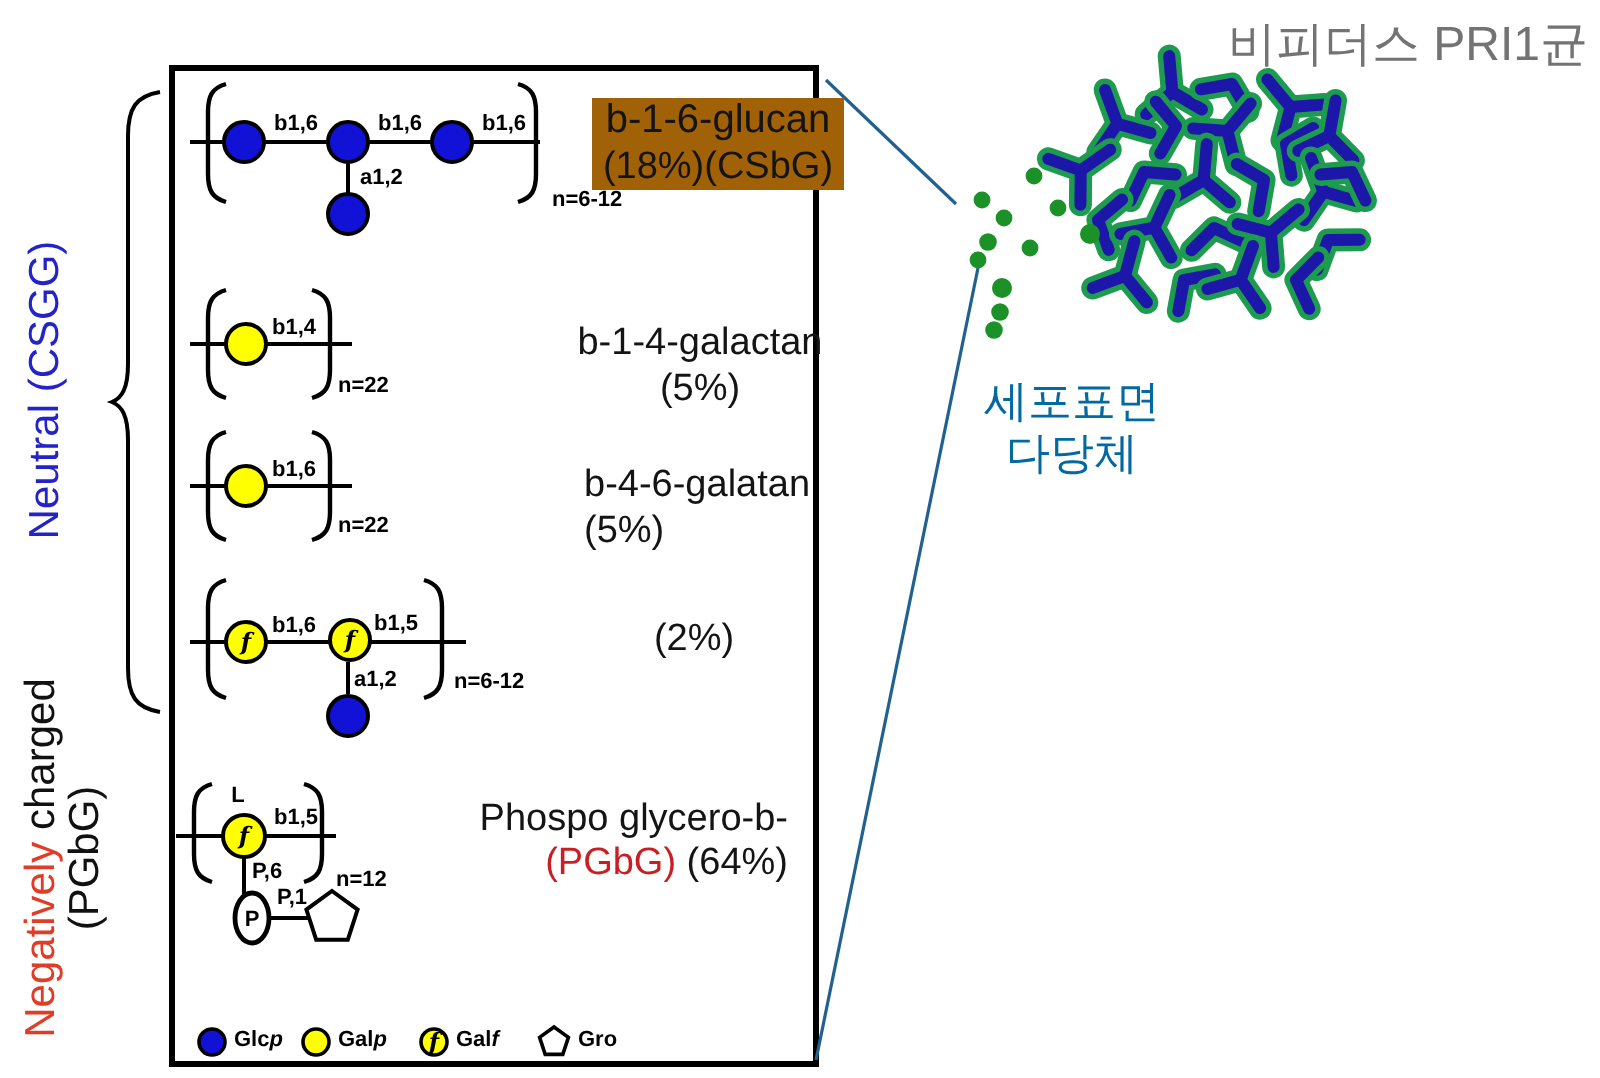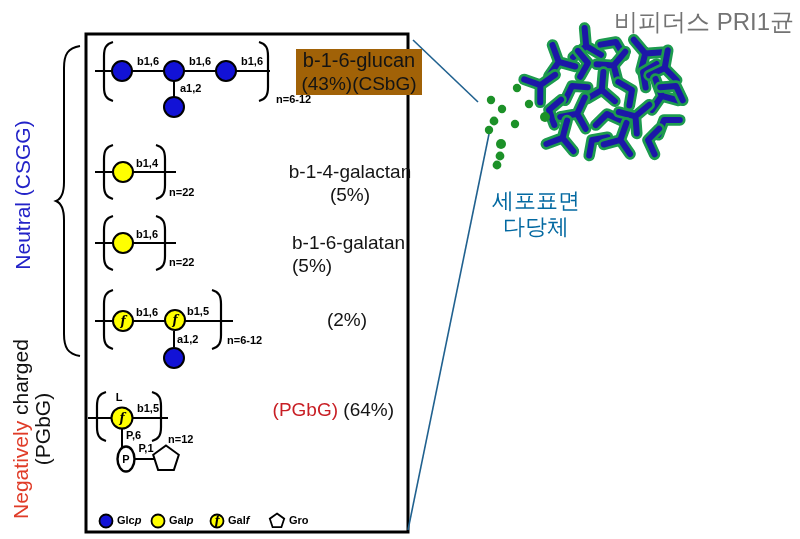--- a/index.html
+++ b/index.html
@@ -247,37 +247,38 @@
   <span>Neutral (CSGG)</span>
 </div>
 
 <div class="abs rot neg-lbl">
   <div><span class="red">Negatively</span><span> charged</span></div>
   <div>(PGbG)</div>
 </div>
 
 <div class="abs sname" style="left:296px;top:49px;width:126px;background:#a16207;font-size:20px;">
   <div>b-1-6-glucan</div>
-  <div style="font-size:19px;">(43%)(CSbG)</div>
+  <div style="font-size:19px;">(18%)(CSbG)</div>
 </div>
 
 <div class="abs sname" style="left:288px;top:160px;width:124px;">
   <div>b-1-4-galactan</div>
   <div>(5%)</div>
 </div>
 
 <div class="abs sname" style="left:292px;top:231px;width:124px;text-align:left;">
-  <div>b-1-6-galatan</div>
+  <div>b-4-6-galatan</div>
   <div>(5%)</div>
 </div>
 
 <div class="abs sname" style="left:272px;top:308px;width:150px;">
   <div>(2%)</div>
 </div>
 
 <div class="abs sname" style="left:224px;top:399px;width:170px;text-align:right;line-height:22px;">
+  <div>Phospo glycero-b-</div>
   <div><span class="red">(PGbG)</span><span> (64%)</span></div>
 </div>
 
 <div class="abs leg" style="left:117px;top:514px;"><span>Glc</span><i>p</i></div>
 <div class="abs leg" style="left:169px;top:514px;"><span>Gal</span><i>p</i></div>
 <div class="abs leg" style="left:228px;top:514px;"><span>Gal</span><i>f</i></div>
 <div class="abs leg" style="left:289px;top:514px;"><span>Gro</span></div>
 
 </body></html>

